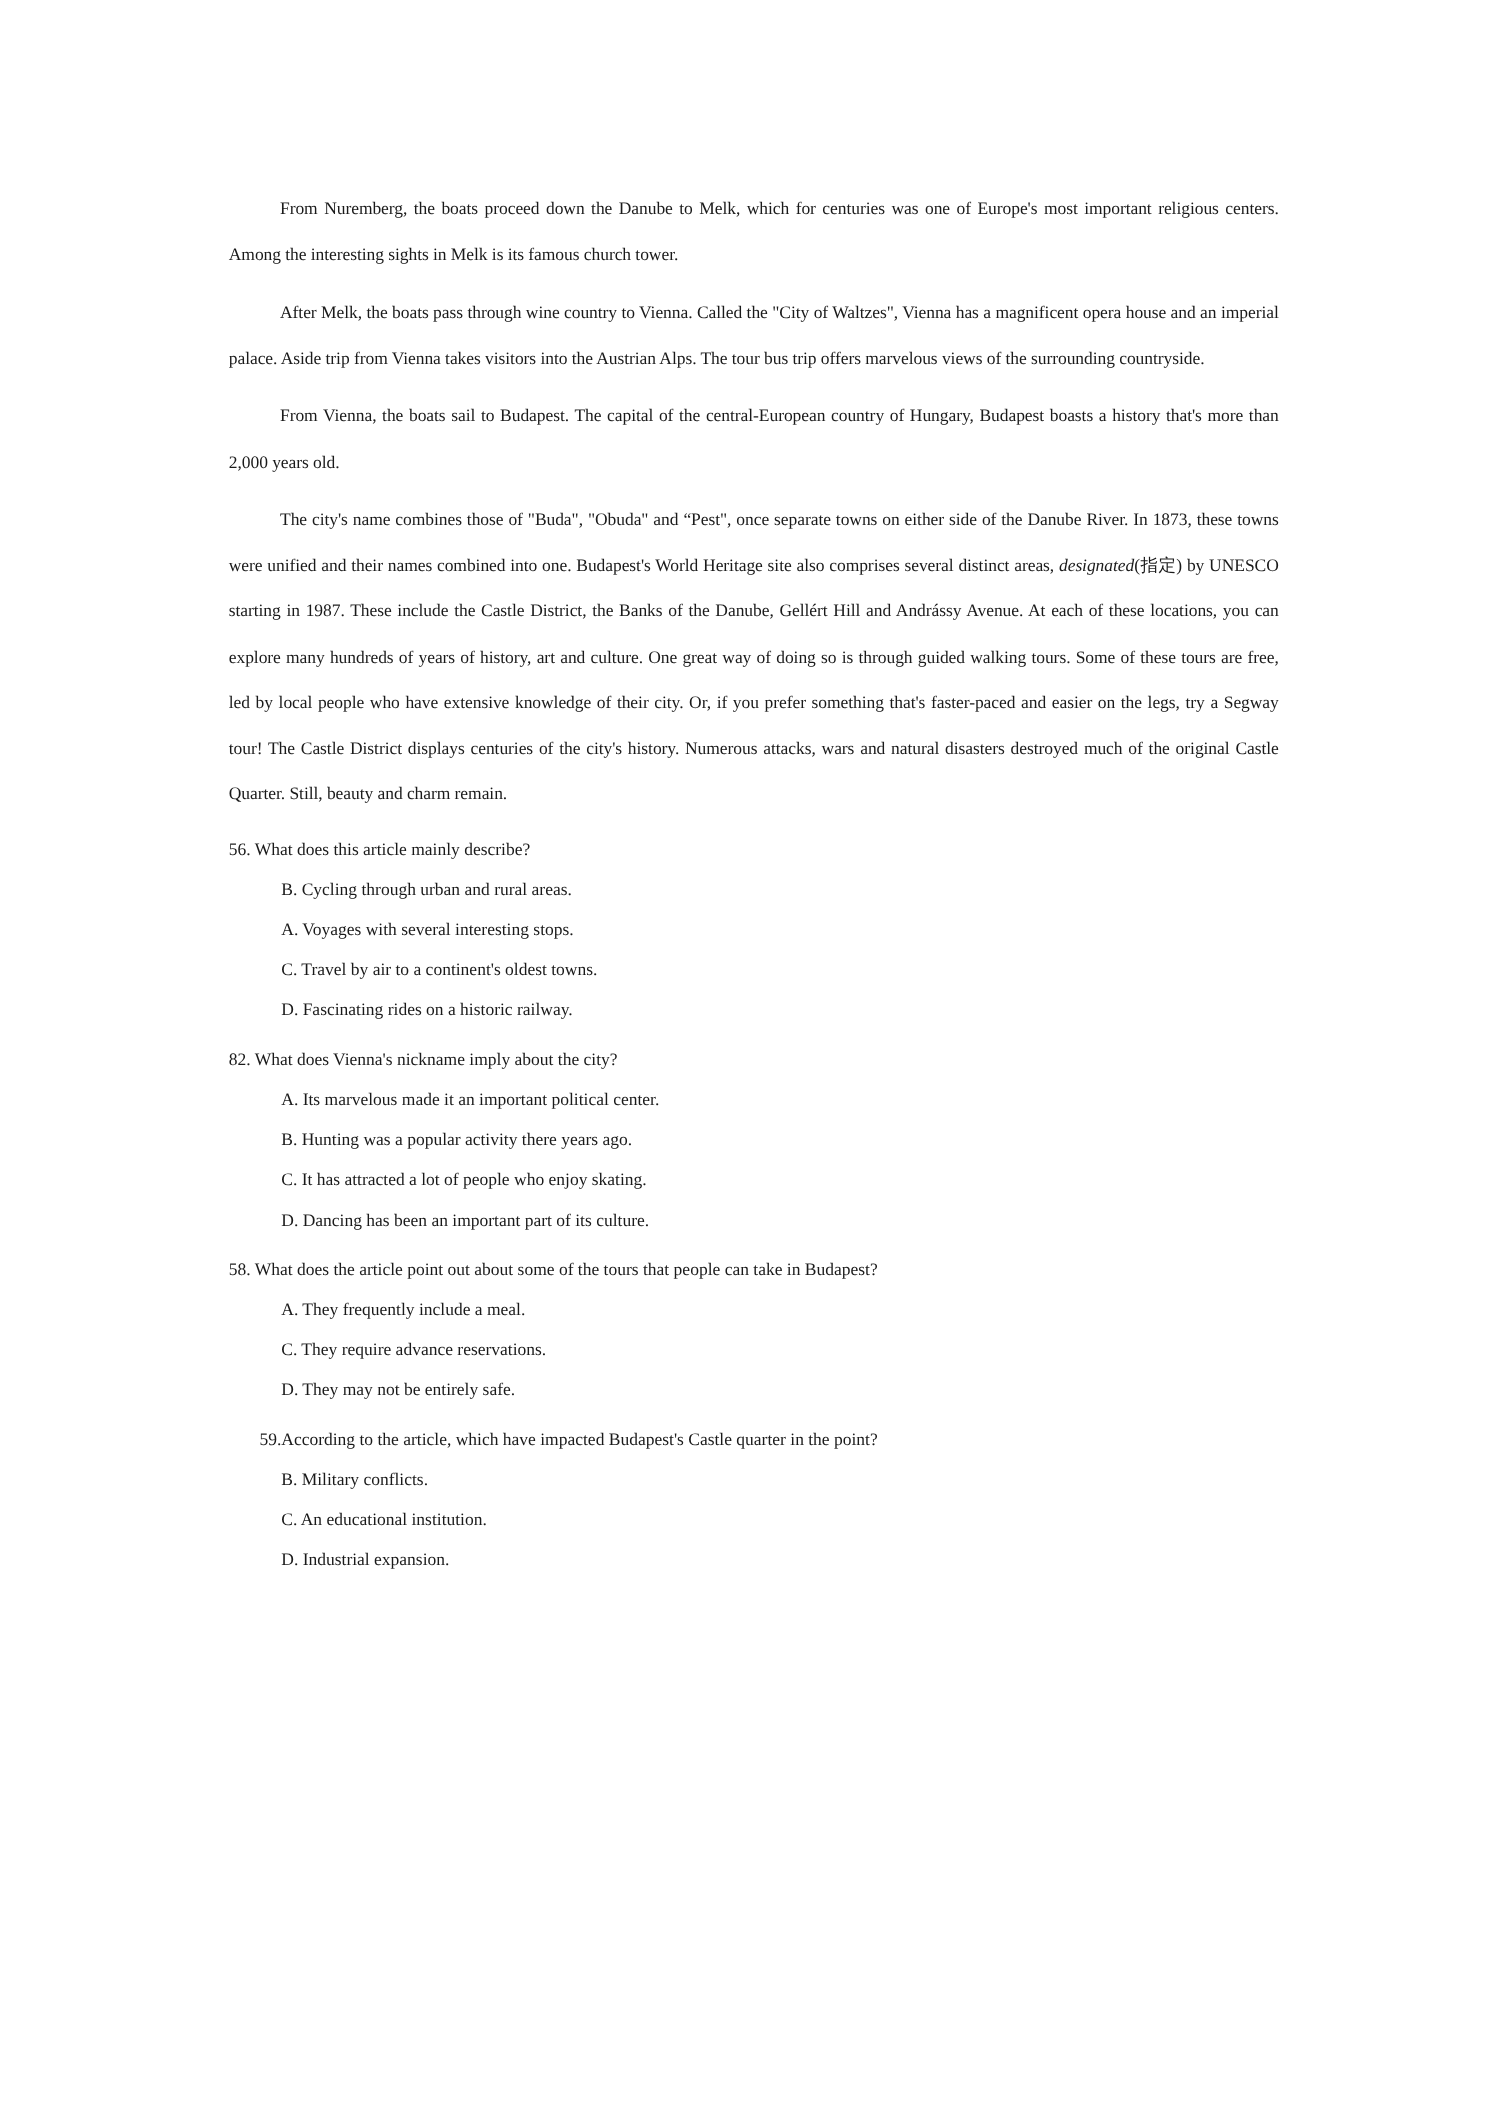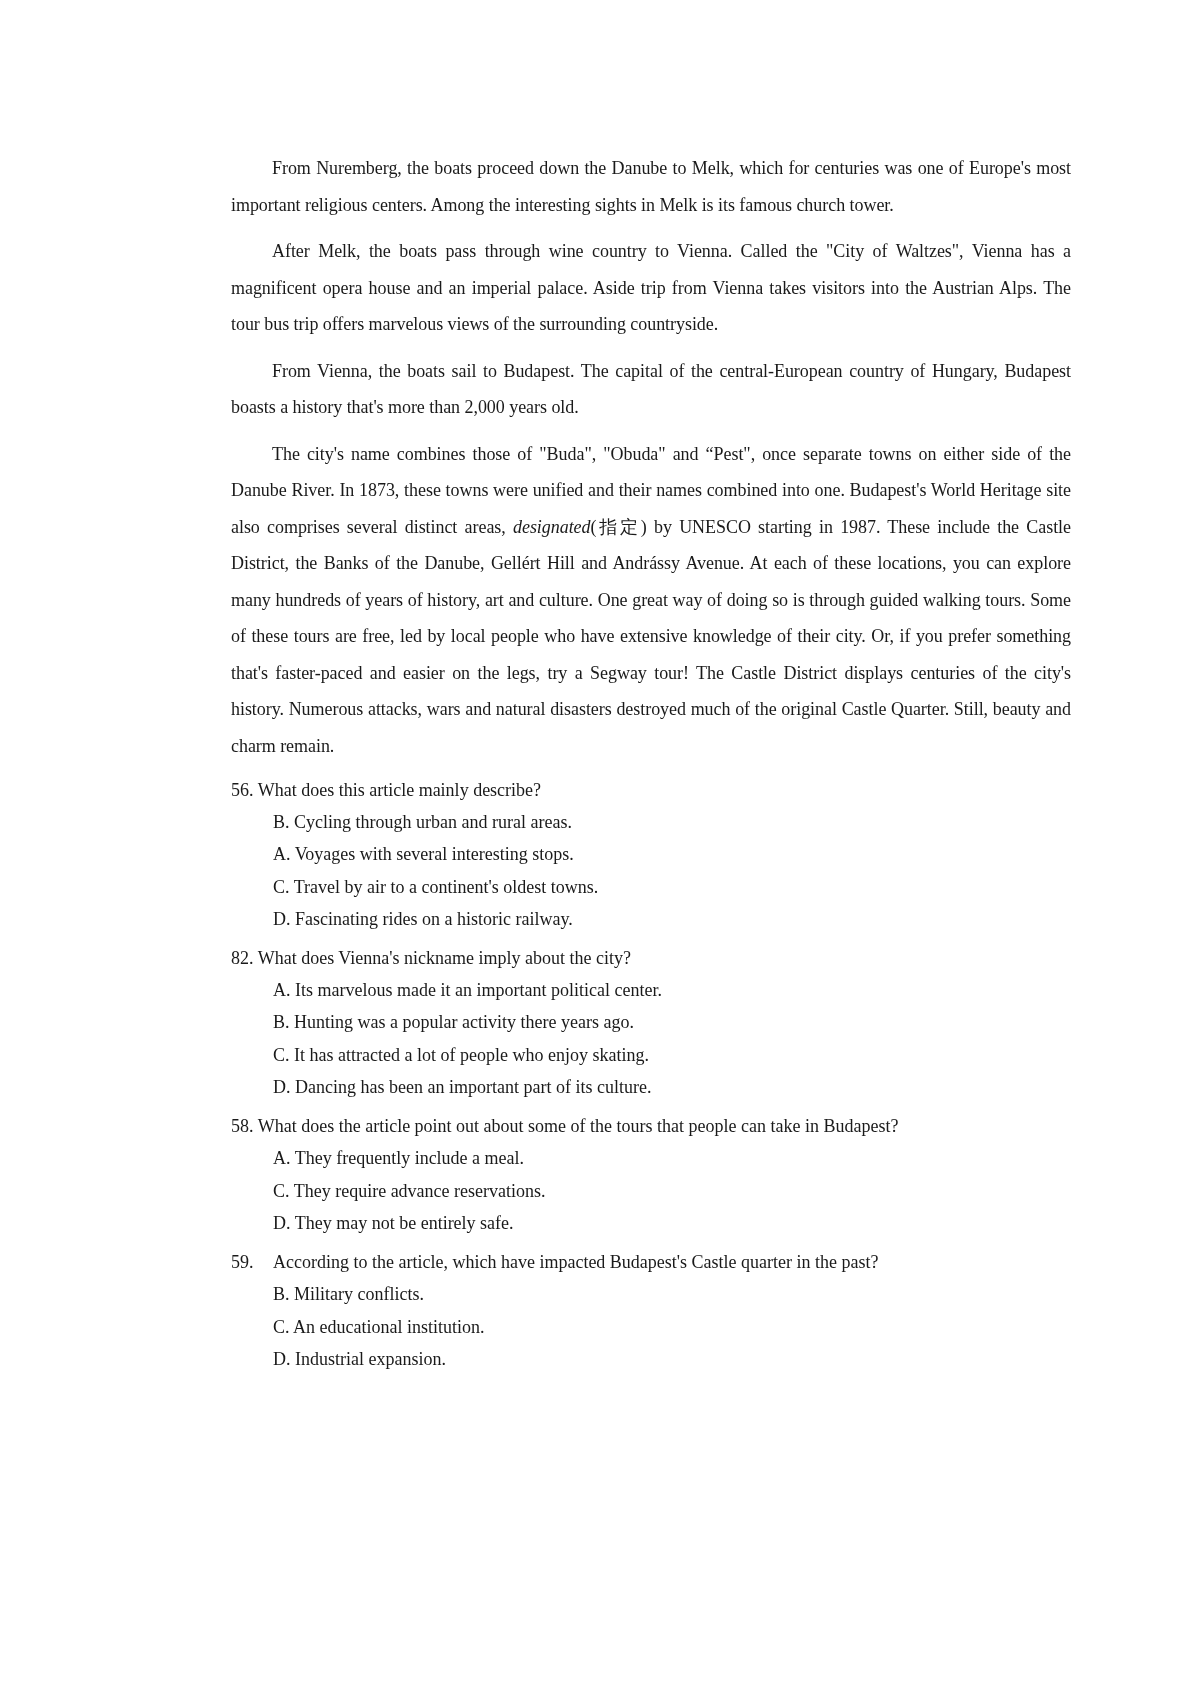--- a/index.html
+++ b/index.html
@@ -9,37 +9,36 @@
       position: relative;
       overflow: hidden;
       font-family: "Liberation Serif", "DejaVu Serif", serif;
       color: #1a1a1a;
     }
     .page {
       position: absolute;
       left: 183px;
       top: 150px;
       width: 840px;
-      font-size: 18px;
-      margin-left: 48px;
+      font-size: 14px;
     }
     .para {
       text-align: justify;
       text-indent: 41px;
       line-height: 36.5px;
       margin: 0 0 10px 0;
       letter-spacing: -0.05px;
     }
     .para em { font-style: italic; font-family: Liberation Serif, serif; }
     .question { margin: 0 0 7px 0; }
     .q-stem {
       line-height: 32px;
       margin: 0;
     }
-    .q-num { display: inline-block; }
+    .q-num { display: inline-block; text-align: right; }
     .q-num.spaced { width: 42px; }
     .options { margin: 0; padding: 0; list-style: none; }
     .option {
       line-height: 32.3px;
       padding-left: 42px;
       margin: 0;
     }
   </style>
 </head>
 <body>
@@ -78,21 +77,21 @@
     <div class="question">
       <p class="q-stem"><span class="q-num">58.</span> <span>What does the article point out about some of the tours that people can take in Budapest?</span></p>
       <ul class="options">
         <li class="option">A. They frequently include a meal.</li>
         <li class="option">C. They require advance reservations.</li>
         <li class="option">D. They may not be entirely safe.</li>
       </ul>
     </div>
 
     <div class="question">
-      <p class="q-stem"><span class="q-num spaced">59.</span><span>According to the article, which have impacted Budapest's Castle quarter in the past?</span></p>
+      <p class="q-stem"><span class="q-num spaced">59.</span><span>According to the article, which have impacted Budapest's Castle quarter in the point?</span></p>
       <ul class="options">
         <li class="option">B. Military conflicts.</li>
         <li class="option">C. An educational institution.</li>
         <li class="option">D. Industrial expansion.</li>
       </ul>
     </div>
 
   </section>
 </div>
 

